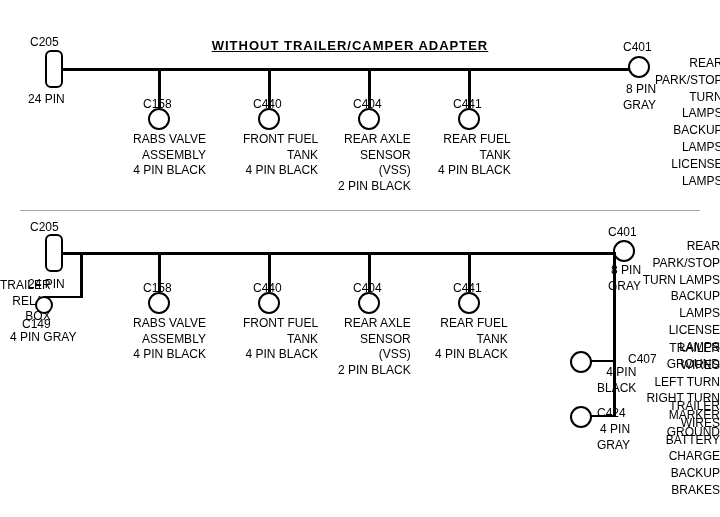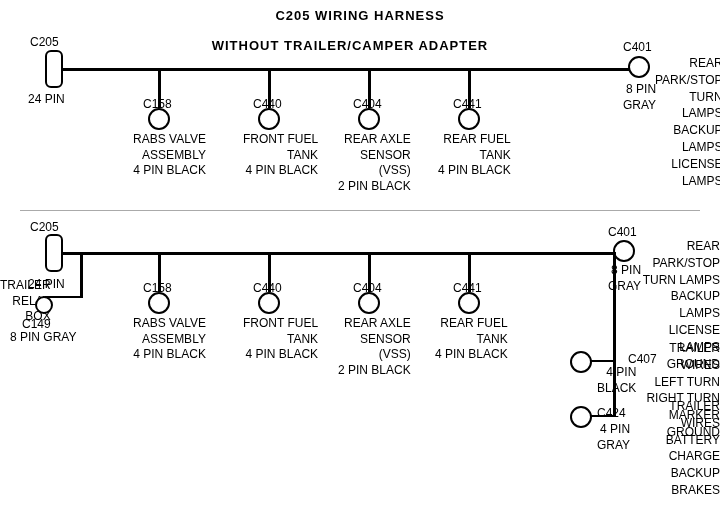--- a/index.html
+++ b/index.html
@@ -26,20 +26,21 @@
       width: 720px;
       height: 500px;
     }
 
     
     .section-label {
       font-size: 13px;
       font-weight: bold;
       text-align: center;
       letter-spacing: 1px;
+      text-decoration: underline;
     }
 
     
     .connector {
       position: absolute;
       border: 2px solid #000;
       border-radius: 50%;
       background: #fff;
     }
 
@@ -71,21 +72,20 @@
       font-size: 12px;
       line-height: 1.3;
       font-weight: normal;
     }
   </style>
 </head>
 <body>
 
 <div class="diagram-container">
 
-  <div class="page-title">C205 WIRING HARNESS</div>
 
   <div style="position:absolute; top:38px; left:100px; width:500px; text-align:center;">
     <span class="section-label">WITHOUT TRAILER/CAMPER ADAPTER</span>
   </div>
 
   <div class="h-line" style="top:68px; left:60px; width:585px;"></div>
 
   <div class="rect-connector" style="top:50px; left:45px; width:18px; height:38px;"></div>
 
   <div class="label" style="top:35px; left:30px;">C205</div>
@@ -127,21 +127,21 @@
   <div class="rect-connector" style="top:234px; left:45px; width:18px; height:38px;"></div>
   <div class="label" style="top:220px; left:30px;">C205</div>
   <div class="label" style="top:277px; left:28px;">24 PIN</div>
 
   <div class="v-line" style="top:252px; left:80px; height:45px;"></div>
   <div class="h-line" style="top:296px; left:45px; width:38px; height:2px;"></div>
   <div class="label" style="top:278px; left:0px;">TRAILER<br>RELAY<br>BOX</div>
 
   <div class="connector" style="top:296px; left:35px; width:18px; height:18px;"></div>
   <div class="label" style="top:317px; left:22px;">C149</div>
-  <div class="label" style="top:330px; left:10px;">8 PIN GRAY</div>
+  <div class="label" style="top:330px; left:10px;">4 PIN GRAY</div>
 
   <div class="connector" style="top:240px; left:613px; width:22px; height:22px;"></div>
   <div class="label" style="top:225px; left:608px;">C401</div>
   <div class="label" style="top:238px; left:640px; line-height:1.4;">
     REAR PARK/STOP<br>TURN LAMPS<br>BACKUP LAMPS<br>LICENSE LAMPS<br>GROUND
   </div>
   <div class="label" style="top:263px; left:608px;">8 PIN<br>GRAY</div>
 
   <div class="v-line" style="top:252px; left:158px; height:40px;"></div>
   <div class="connector" style="top:292px; left:148px; width:22px; height:22px;"></div>

